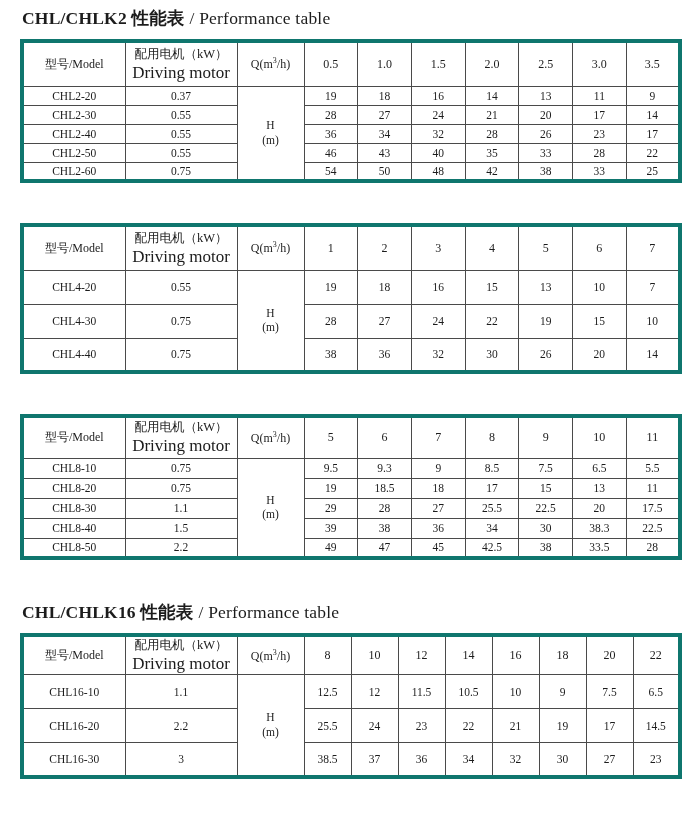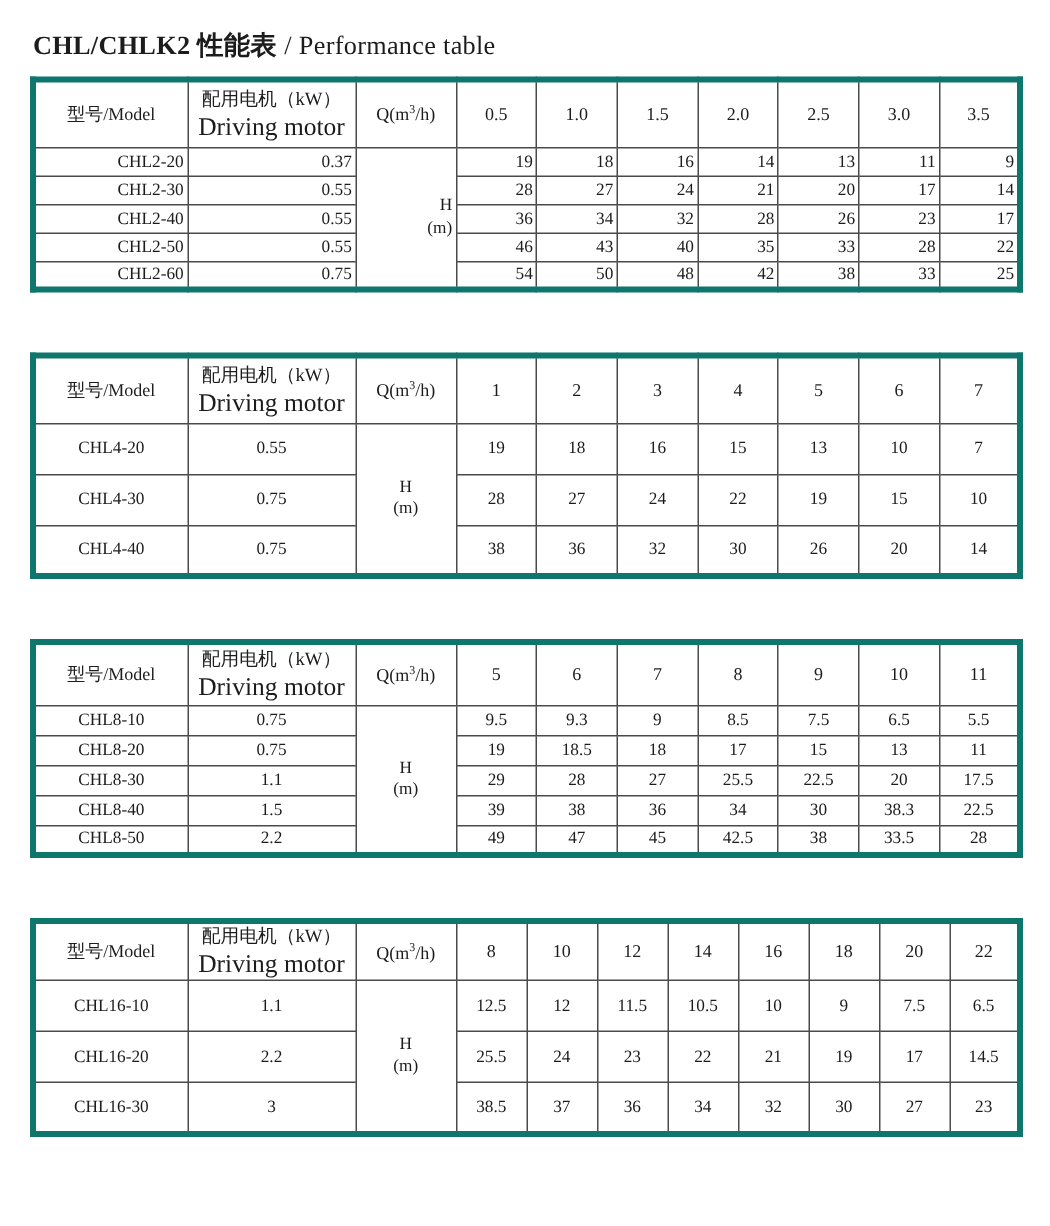--- a/index.html
+++ b/index.html
@@ -9,21 +9,21 @@
     height: 817px;
     font-family: "Liberation Serif", "DejaVu Serif", serif;
     color: #1c1c1c;
     padding: 6px 18px 0 20px;
     overflow: hidden;
   }
   .section { margin-top: 40px; }
   .section.first { margin-top: 0; }
   h2.title {
     font-size: 17.5px;
-    margin: 12px 0 9px 2px;
+    margin: 0 0 9px 2px;
     letter-spacing: 0.2px;
     white-space: nowrap;
   }
   h2.title .tb { font-weight: bold; }
   h2.title .tr { font-weight: normal; margin-left: 5px; }
   table.perf {
     border-collapse: collapse;
     width: 662px;
     table-layout: fixed;
     border: 4px solid #0f766e;
@@ -42,21 +42,21 @@
   .q-head sup { font-size: 8px; }
   .hcell { font-size: 12.5px; }
   .hcell div { line-height: 1.25; }
   col.c-model { width: 103px; }
   col.c-motor { width: 112px; }
   col.c-q     { width: 67px; }
   
   .t0 tr.head th, .t1 tr.head th { height: 45px; }
   .t2 tr.head th { height: 42px; }
   .t3 tr.head th { height: 38px; }
-  .t0 tbody td { height: 19px; text-align: right; }
+  .t0 tbody td { height: 19px; }
   .t1 tbody td { height: 34px; }
   .t2 tbody td { height: 20px; }
   .t3 tbody td { height: 34px; }
 </style>
 </head>
 <body>
 
 <div id="tables-root">
     <section class="section first">
       <h2 class="title"><span class="tb">CHL/CHLK2 性能表</span><span class="tr">/ Performance table</span></h2>
@@ -313,20 +313,21 @@
             <td>45</td>
             <td>42.5</td>
             <td>38</td>
             <td>33.5</td>
             <td>28</td>
           </tr>
         </tbody>
       </table>
     </section>
     <section class="section">
+      <h2 class="title"><span class="tb">CHL/CHLK16 性能表</span><span class="tr">/ Performance table</span></h2>
       <table class="perf t3">
         <colgroup>
           <col class="c-model">
           <col class="c-motor">
           <col class="c-q">
           <col>
           <col>
           <col>
           <col>
           <col>

